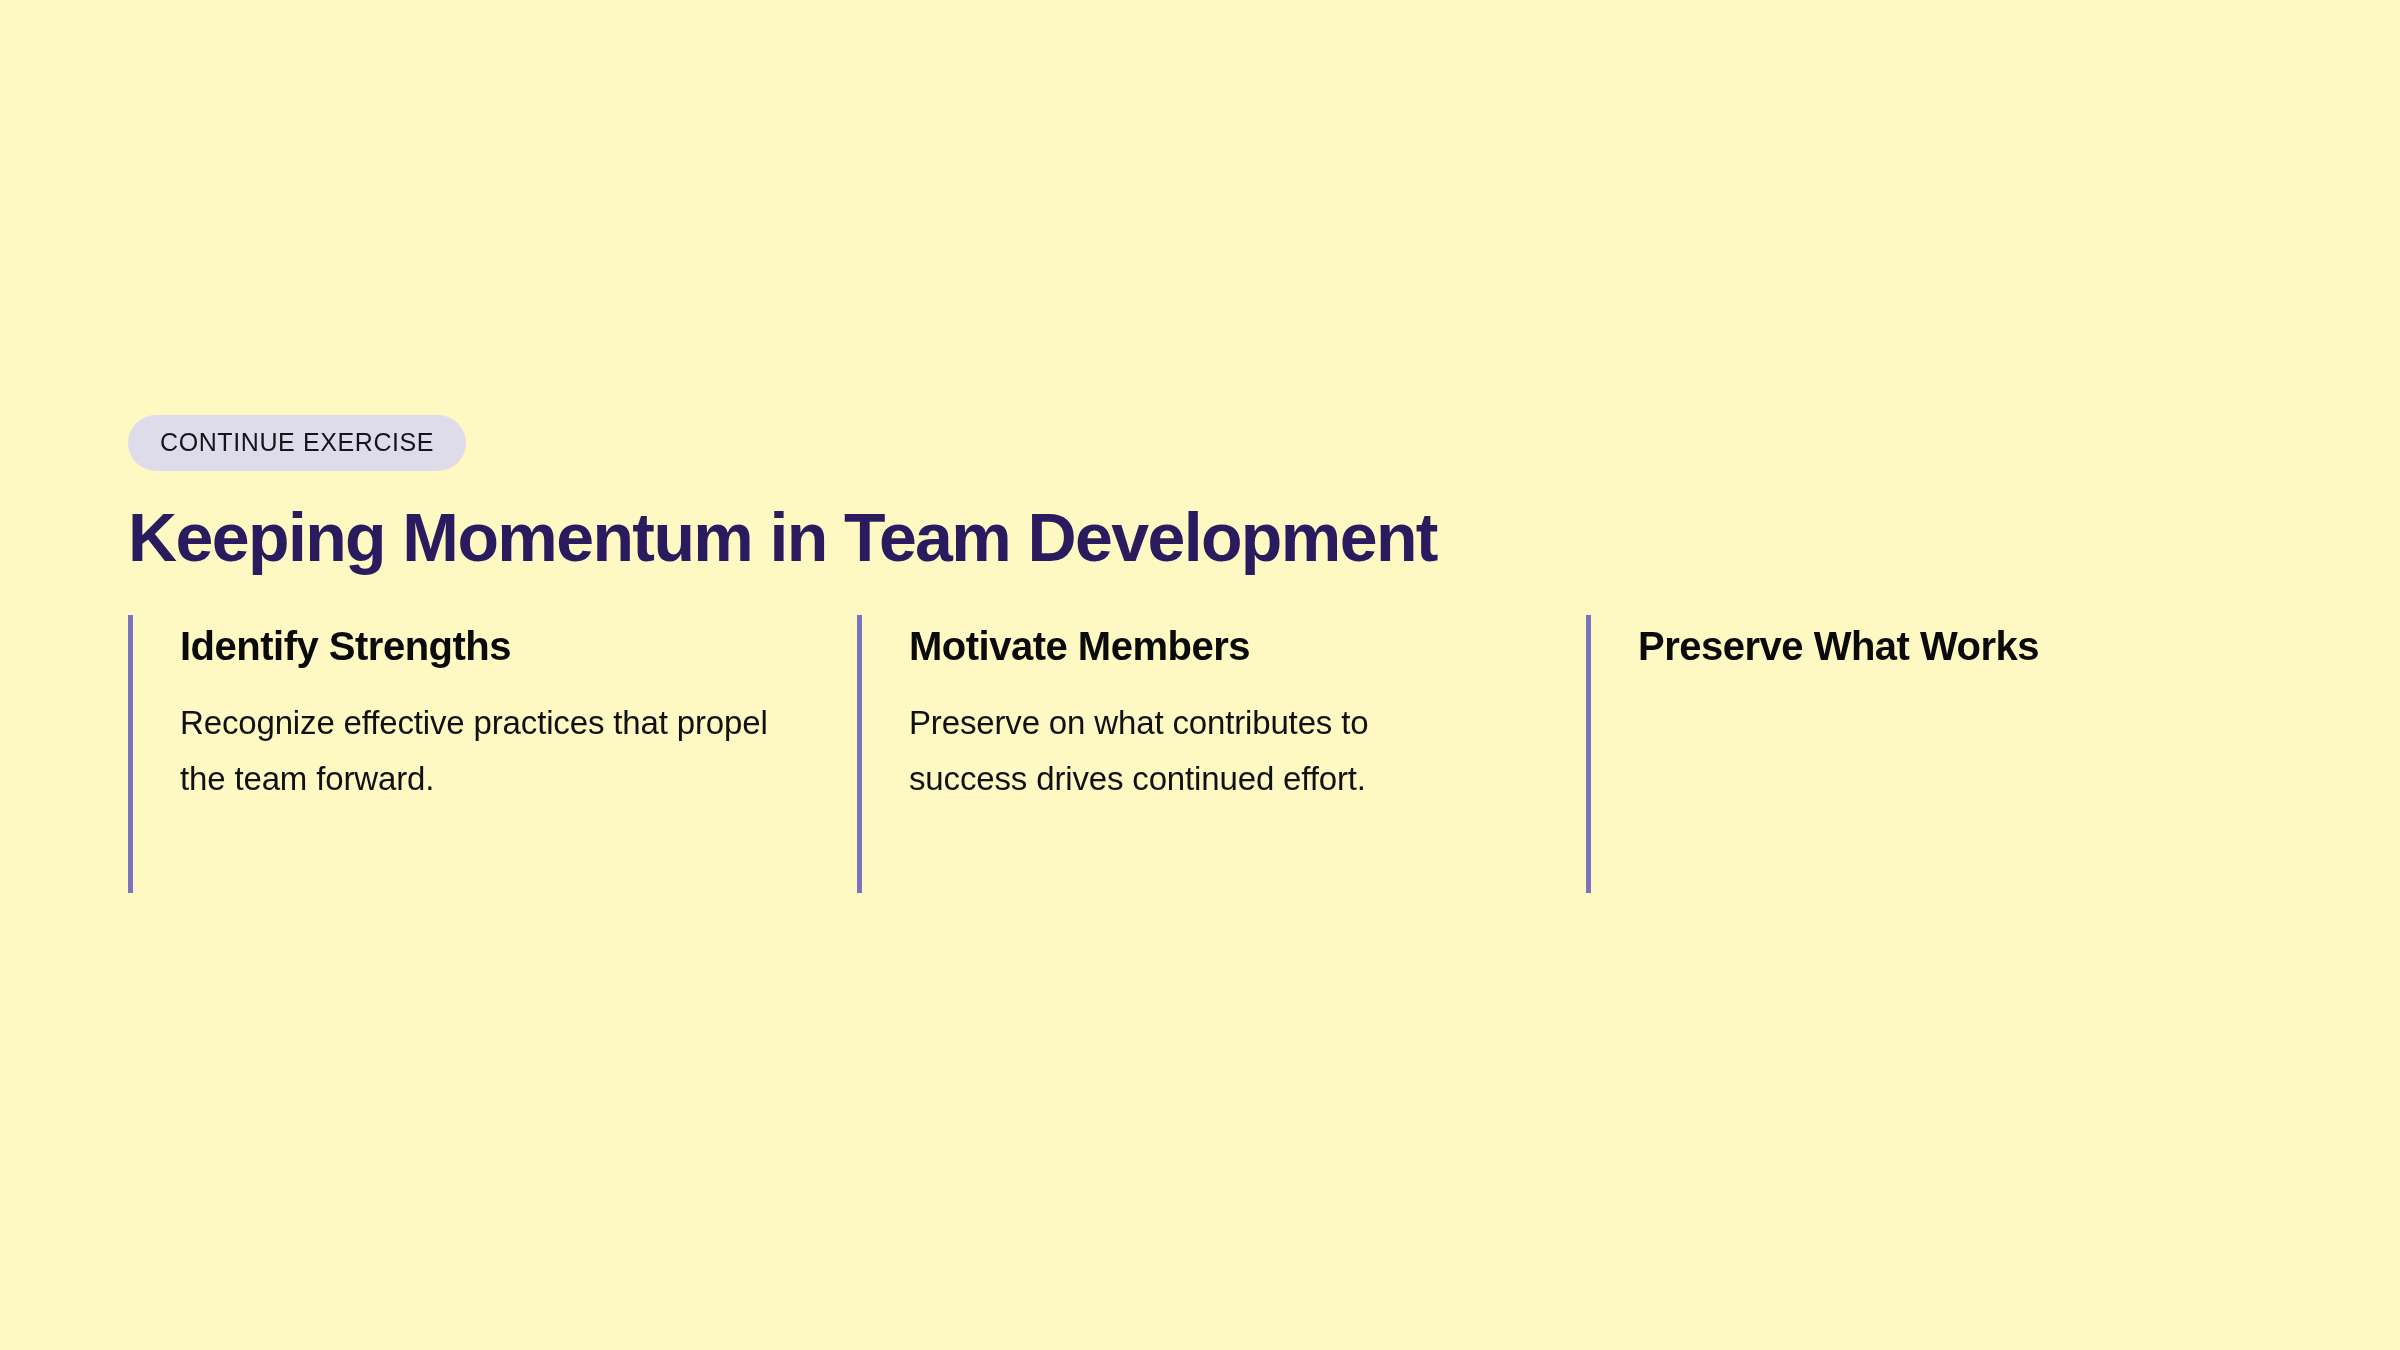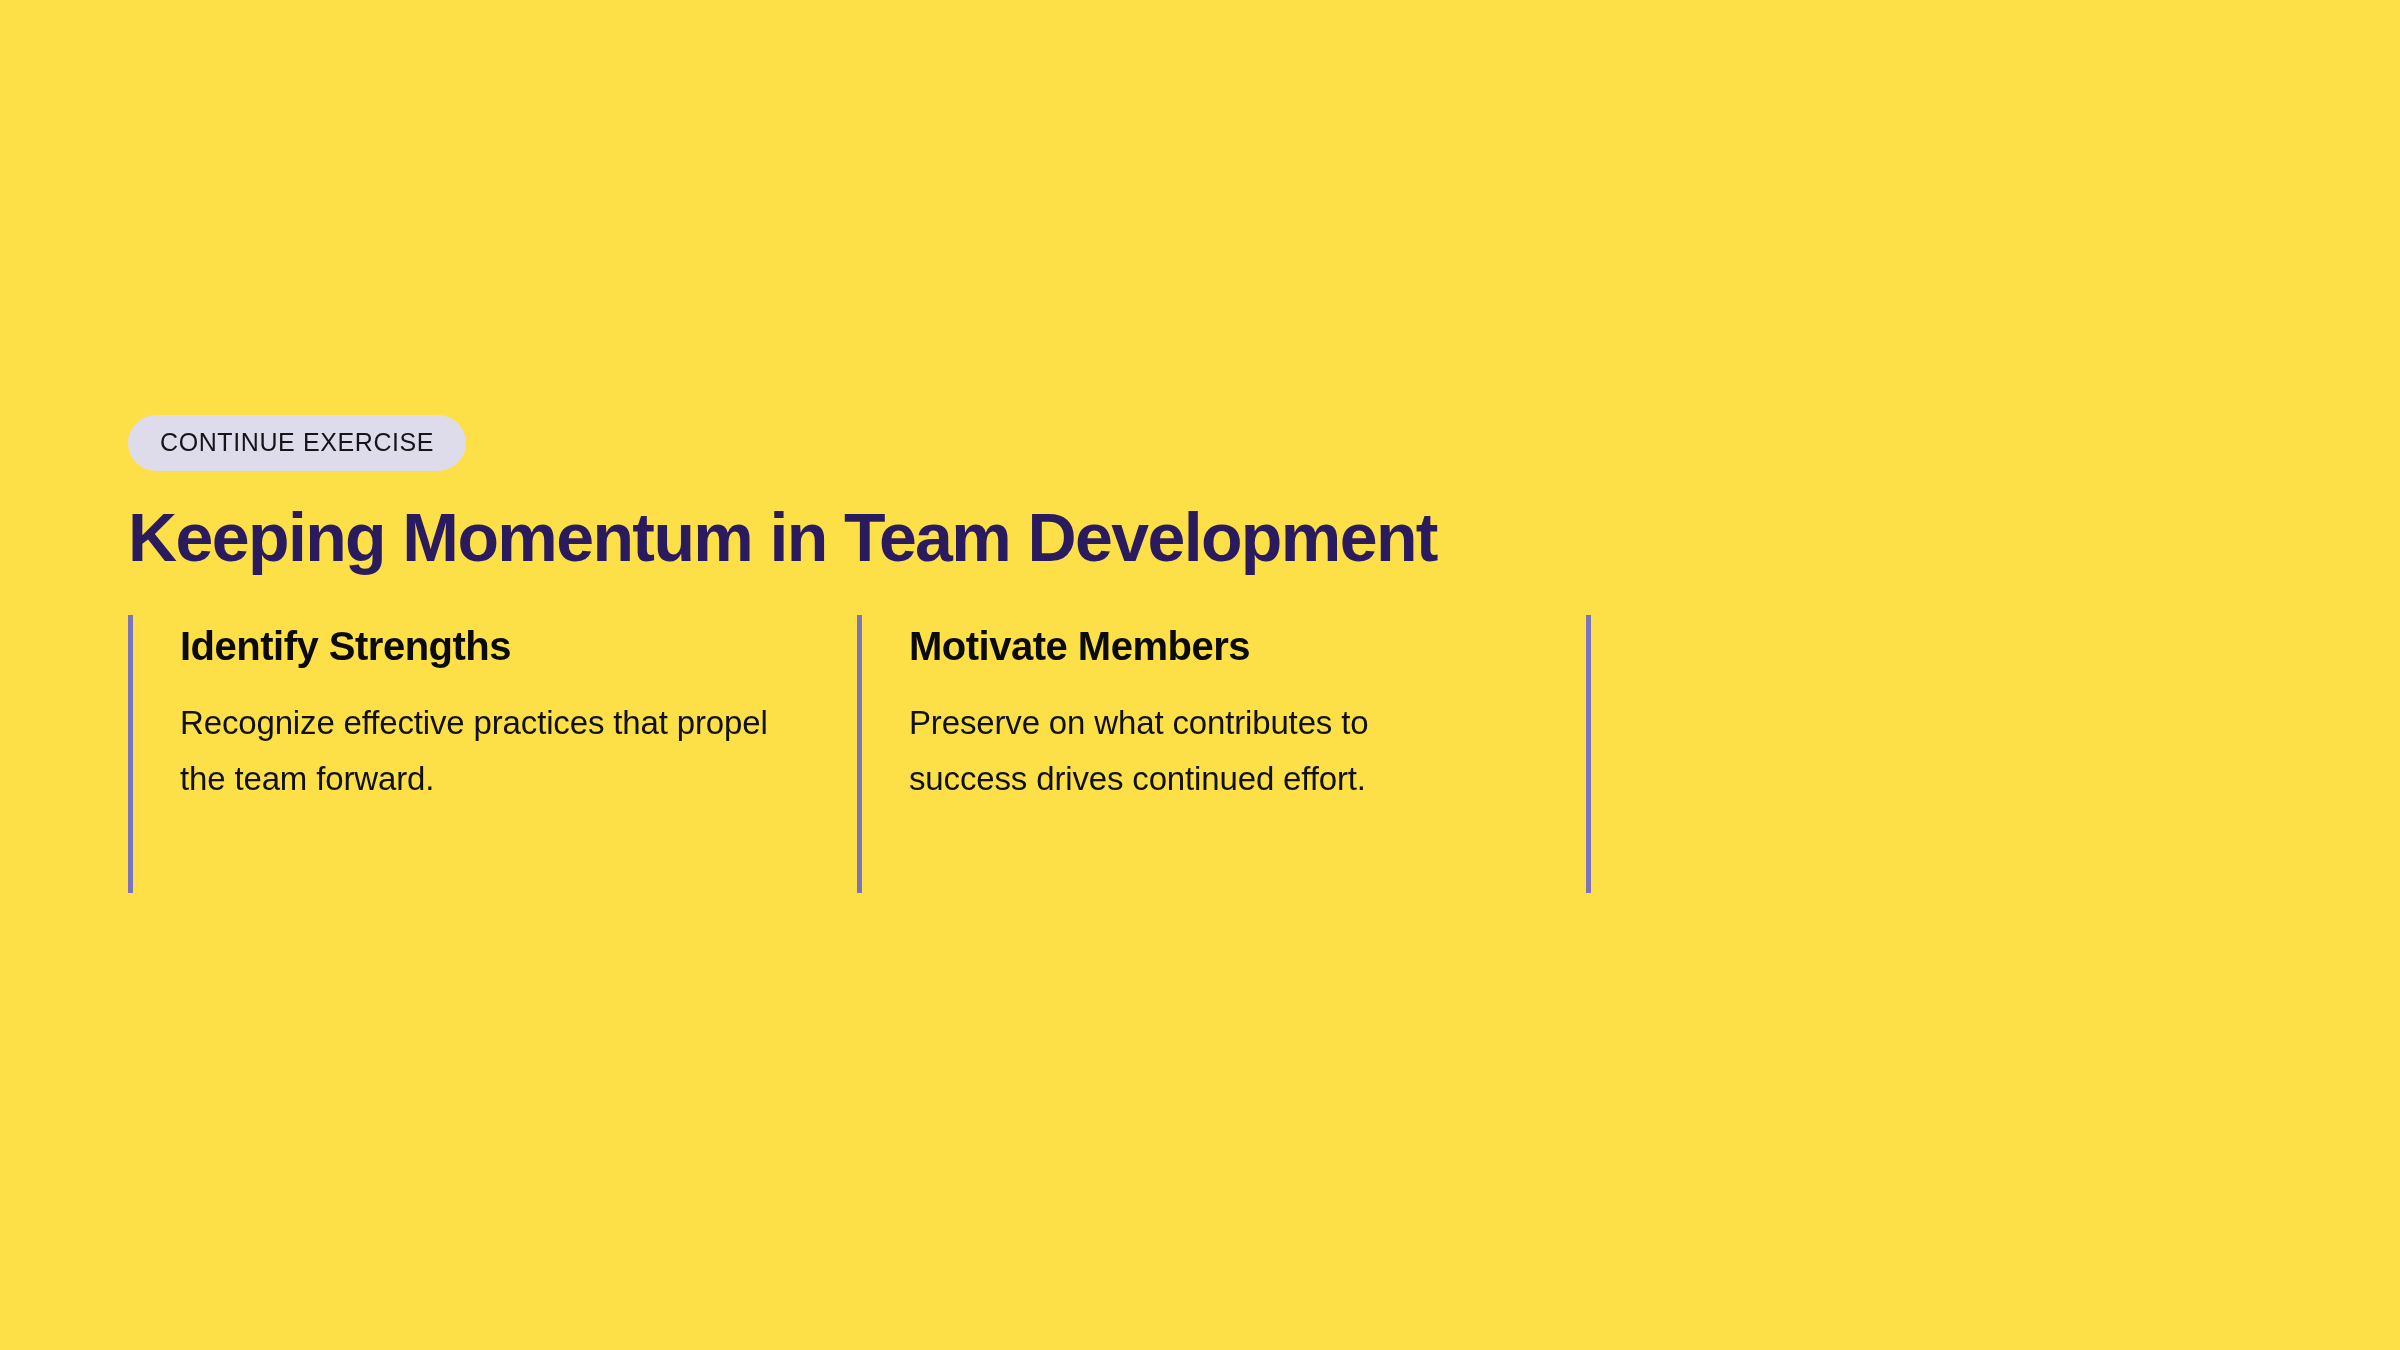--- a/index.html
+++ b/index.html
@@ -13,21 +13,21 @@
     background: #FFFFFF;
     font-family: "Liberation Sans", sans-serif;
     overflow: hidden;
     -webkit-font-smoothing: antialiased;
   }
 
   .slide {
     position: relative;
     width: 2400px;
     height: 1350px;
-    background: #fde047;
+    background: #fef9c3;
     box-sizing: border-box;
   }
 
   .content {
     position: absolute;
     left: 128px;
     top: 415px;
     width: 2144px;
   }
 
@@ -122,17 +122,18 @@
         <h2 class="col-title">Identify Strengths</h2>
         <p class="col-body">Recognize effective practices that propel the team forward.</p>
       </div>
 
       <div class="column">
         <h2 class="col-title">Motivate Members</h2>
         <p class="col-body">Preserve on what contributes to success drives continued effort.</p>
       </div>
 
       <div class="column">
+        <h2 class="col-title">Preserve What Works</h2>
       </div>
 
     </div>
   </div>
 </div>
 
 </body></html>

